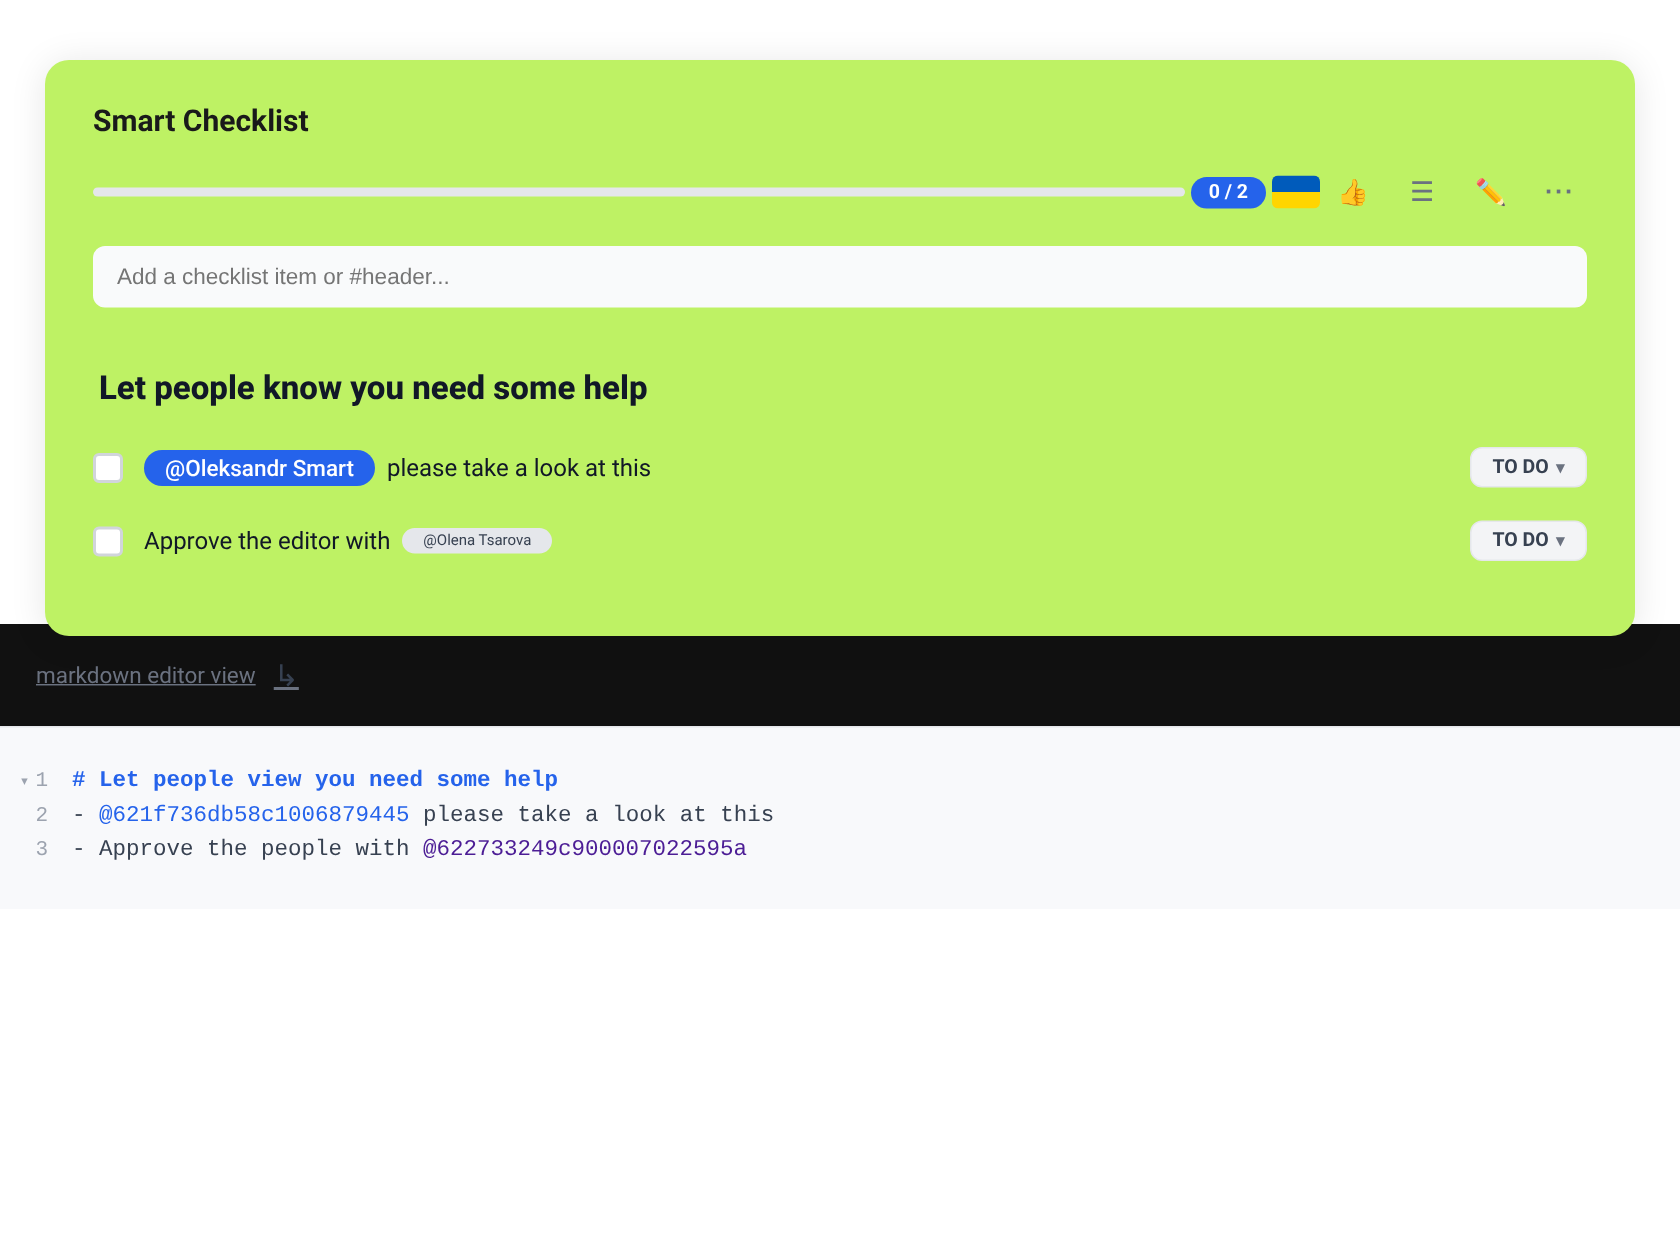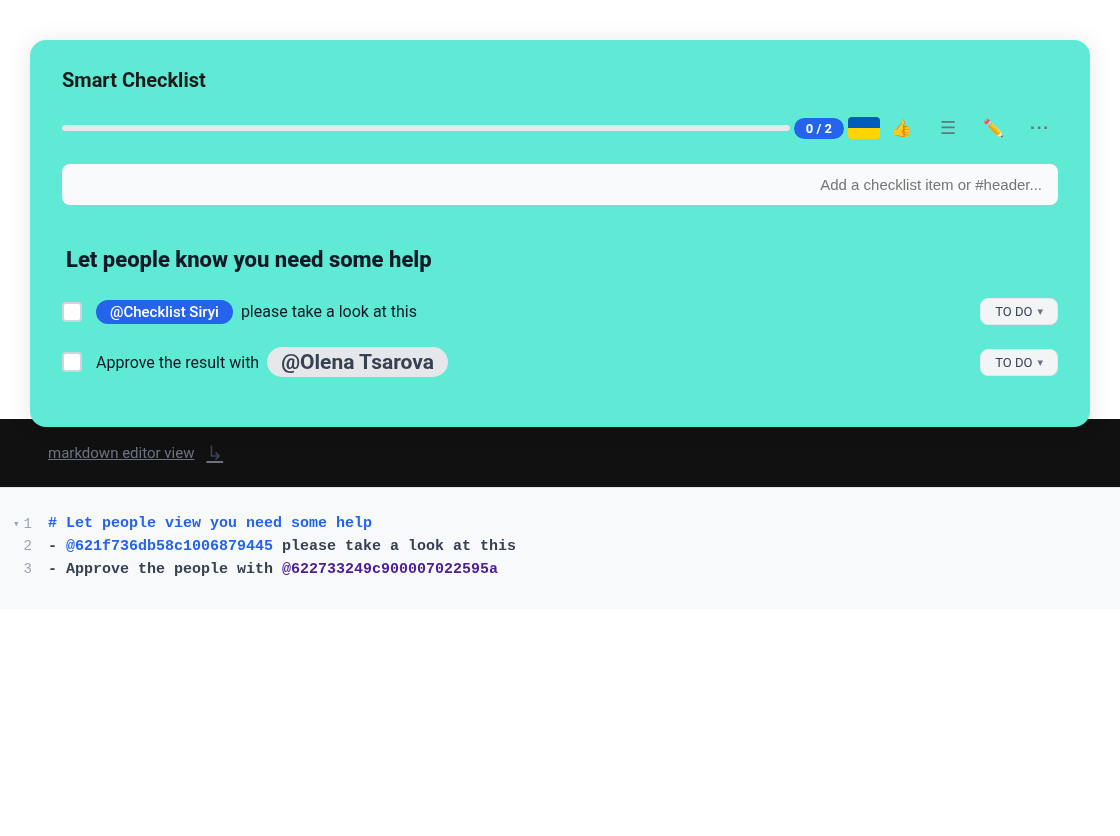--- a/index.html
+++ b/index.html
@@ -7,21 +7,21 @@
     body {
       font-family: -apple-system, BlinkMacSystemFont, 'Segoe UI', Roboto, sans-serif;
       background: #fff;
       width: 1120px;
       min-height: 836px;
       position: relative;
       overflow: hidden;
     }
 
     .main-card {
-      background: #5eead4;
+      background: #bef264;
       border-radius: 16px;
       box-shadow: 0 2px 24px rgba(0,0,0,0.10);
       padding: 28px 32px 36px 32px;
       width: 1060px;
       margin: 40px auto 0 auto;
       position: relative;
       z-index: 2;
     }
 
     .title {
@@ -98,21 +98,20 @@
     .add-input {
       width: 100%;
       border: none;
       outline: none;
       font-size: 15px;
       color: #9ca3af;
       background: #f9fafb;
       border-radius: 8px;
       padding: 12px 16px;
       margin-bottom: 22px;
-      text-align: right;
     }
 
     .section-header {
       font-size: 22px;
       font-weight: 800;
       color: #111827;
       margin-bottom: 18px;
       margin-left: 4px;
       margin-top: 20px;
     }
@@ -155,32 +154,32 @@
       font-weight: 500;
     }
 
     .mention-tag-light {
       display: inline-flex;
       align-items: center;
       background: #e5e7eb;
       color: #374151;
       border-radius: 20px;
       padding: 3px 14px;
-      font-size: 21px;
-      font-weight: 700;
+      font-size: 10px;
+      font-weight: 400;
     }
 
     .status-badge {
       background: #f3f4f6;
       color: #374151;
       border: 1.5px solid #e5e7eb;
       border-radius: 8px;
       padding: 5px 14px;
       font-size: 13px;
-      font-weight: 400;
+      font-weight: 700;
       display: flex;
       align-items: center;
       gap: 5px;
       cursor: pointer;
       white-space: nowrap;
       margin-left: auto;
     }
 
     .status-badge .chevron {
       font-size: 11px;
@@ -189,21 +188,21 @@
 
     
     .dark-bar {
       background: #111;
       width: 100%;
       height: 68px;
       position: relative;
       margin-top: -8px;
       display: flex;
       align-items: center;
-      padding: 0 48px;
+      padding: 0 24px;
       z-index: 1;
       text-decoration: underline;
     }
 
     .dark-bar-text {
       color: #6b7280;
       font-size: 15px;
       text-decoration: underline;
       text-decoration-color: #6b7280;
       display: flex;
@@ -244,21 +243,21 @@
       flex-shrink: 0;
       display: flex;
       align-items: center;
       gap: 4px;
       justify-content: flex-end;
     }
 
     .code-text {
       color: #374151;
       font-size: 15px;
-      font-weight: 700;
+      font-weight: 400;
     }
     .code-header { color: #2563eb; font-weight: 700; }
   </style>
 </head>
 <body>
 
 <div class="main-card">
 
   
   <div class="title">Smart Checklist</div>
@@ -292,34 +291,34 @@
   
   <input class="add-input" type="text" placeholder="Add a checklist item or #header..." style="">
 
   
   <div class="section-header">Let people know you need some help</div>
 
   
   <div class="checklist-item">
     <div class="checkbox"></div>
     <div class="item-content">
-      <span class="mention-tag">@Checklist Siryi</span>
+      <span class="mention-tag">@Oleksandr Smart</span>
       <span>please take a look at this</span>
     </div>
     <div class="status-badge">
       <span>TO DO</span>
       <span class="chevron">▾</span>
     </div>
   </div>
 
   
   <div class="checklist-item">
     <div class="checkbox"></div>
     <div class="item-content">
-      <span>Approve the result with</span>
+      <span>Approve the editor with</span>
       <span class="mention-tag-light">@Olena Tsarova</span>
     </div>
     <div class="status-badge">
       <span>TO DO</span>
       <span class="chevron">▾</span>
     </div>
   </div>
 
 </div>
 

